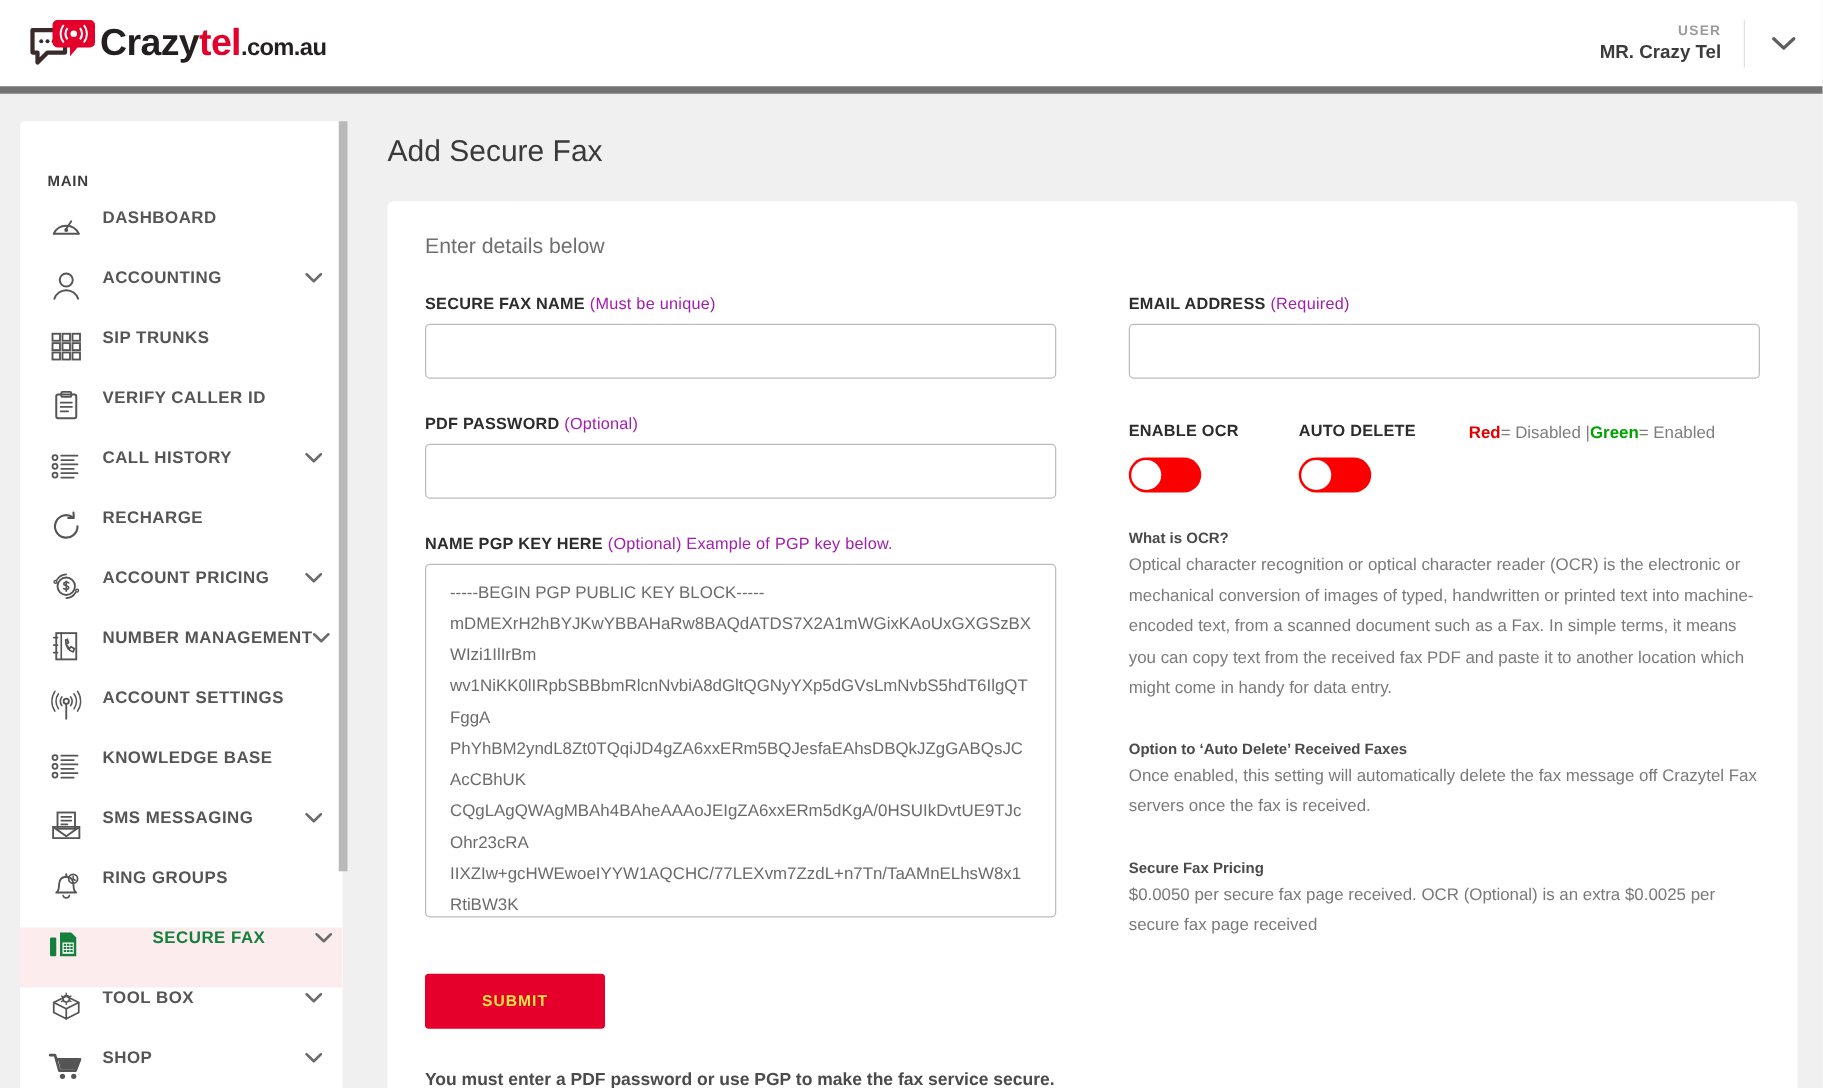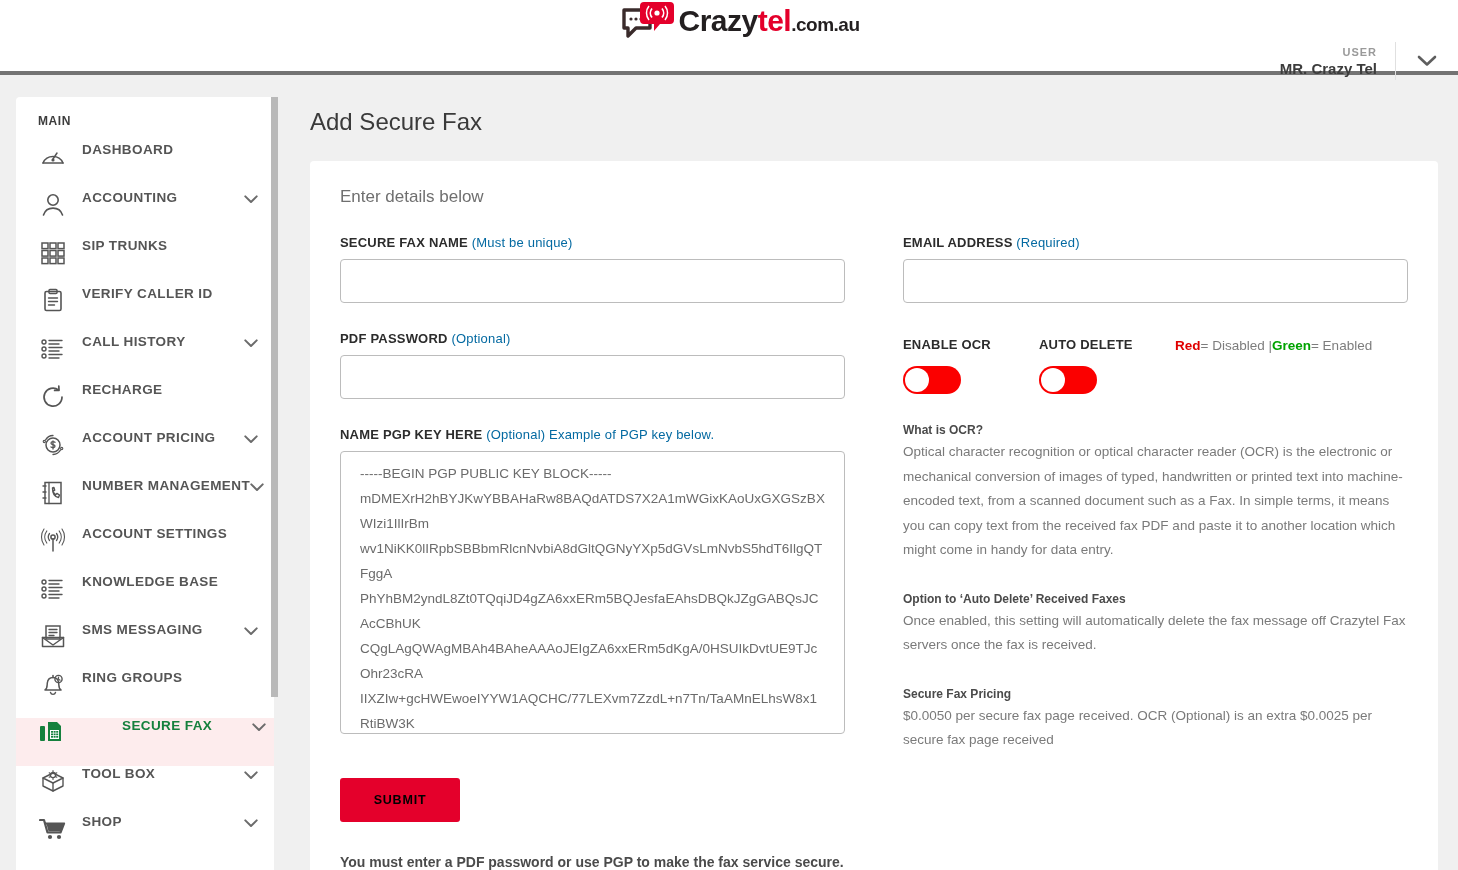--- a/index.html
+++ b/index.html
@@ -8,22 +8,22 @@
     background: #f0f0f0;
     font-family: "Liberation Sans", sans-serif;
     overflow: hidden;
   }
 
   
   .topbar {
     position: absolute; top: 0; left: 0;
     width: 1458px; height: 75px;
     background: #ffffff;
-    border-bottom: 4px solid #737373;
-    display: flex; align-items: center; flex-direction: column;
+    border-bottom: 6px solid #737373;
+    display: flex; align-items: center;
   }
   .logo-wrap {
     display: flex; align-items: center;
     margin-left: 22px;
   }
   .logo-mark { position: relative; width: 56px; height: 42px; }
   .logo-text {
     font-size: 30px; font-weight: bold; letter-spacing: -0.5px;
     color: #231f20; margin-left: 2px; white-space: nowrap;
   }
@@ -58,21 +58,21 @@
     overflow: hidden;
   }
   .sidebar-scrolltrack {
     position: absolute; left: 271px; top: 97px;
     width: 7px; height: 600px;
     background: #b9b9b9; border-radius: 0;
   }
   .side-heading {
     font-size: 12px; font-weight: bold; color: #3d3d3d;
     letter-spacing: 0.6px;
-    padding: 17px 0 14px 22px;
+    padding: 41px 0 14px 22px;
   }
   .side-item {
     display: flex; align-items: flex-start;
     height: 48px; padding-left: 22px; padding-right: 16px;
     cursor: pointer;
     color: #555555;
   }
   .side-item.active { background: #fdeced; color: #15803d; gap: 40px; }
   .side-icon {
     width: 30px; height: 30px; flex: 0 0 30px;
@@ -101,43 +101,43 @@
   }
 
   .cols { display: flex; padding: 0 30px; }
   .col-left { width: 520px; }
   .col-right { width: 520px; margin-left: 58px; }
 
   .field-label {
     font-size: 13px; font-weight: bold; color: #2c2c2c;
     letter-spacing: 0.2px; margin-top: 28px;
   }
-  .field-label .hint { font-weight: normal; color: #0369a1; }
+  .field-label .hint { font-weight: normal; color: #a21caf; }
   .text-input {
     width: 100%; height: 44px;
     border: 1px solid #bcbcbc; border-radius: 4px;
     margin-top: 9px; padding: 0 12px;
     font-size: 14px; font-family: "Liberation Sans", sans-serif;
     color: #333; background: #fff; outline: none;
   }
   .pgp-area {
     width: 100%; height: 283px;
     border: 1px solid #bcbcbc; border-radius: 4px;
     margin-top: 9px; padding: 9px 19px;
     font-size: 13.5px; line-height: 25px;
     color: #6b6b6b;
     font-family: "Liberation Sans", sans-serif;
     resize: none; outline: none; background: #fff;
     word-break: break-all; overflow: hidden;
   }
 
   .submit-btn {
     display: block; margin: 40px 0 0 0;
-    width: 120px; height: 44px;
-    background: #e4002b; color: #000000;
+    width: 144px; height: 44px;
+    background: #e4002b; color: #fde047;
     border: none; border-radius: 3px;
     font-size: 12.5px; font-weight: bold; letter-spacing: 0.8px;
     cursor: pointer; font-family: "Liberation Sans", sans-serif;
   }
   .warn-note {
     margin-top: 32px; font-size: 14px; font-weight: bold; color: #4b4b4b;
   }
 
   
   .toggle-row { display: flex; align-items: flex-start; margin-top: 34px; }

